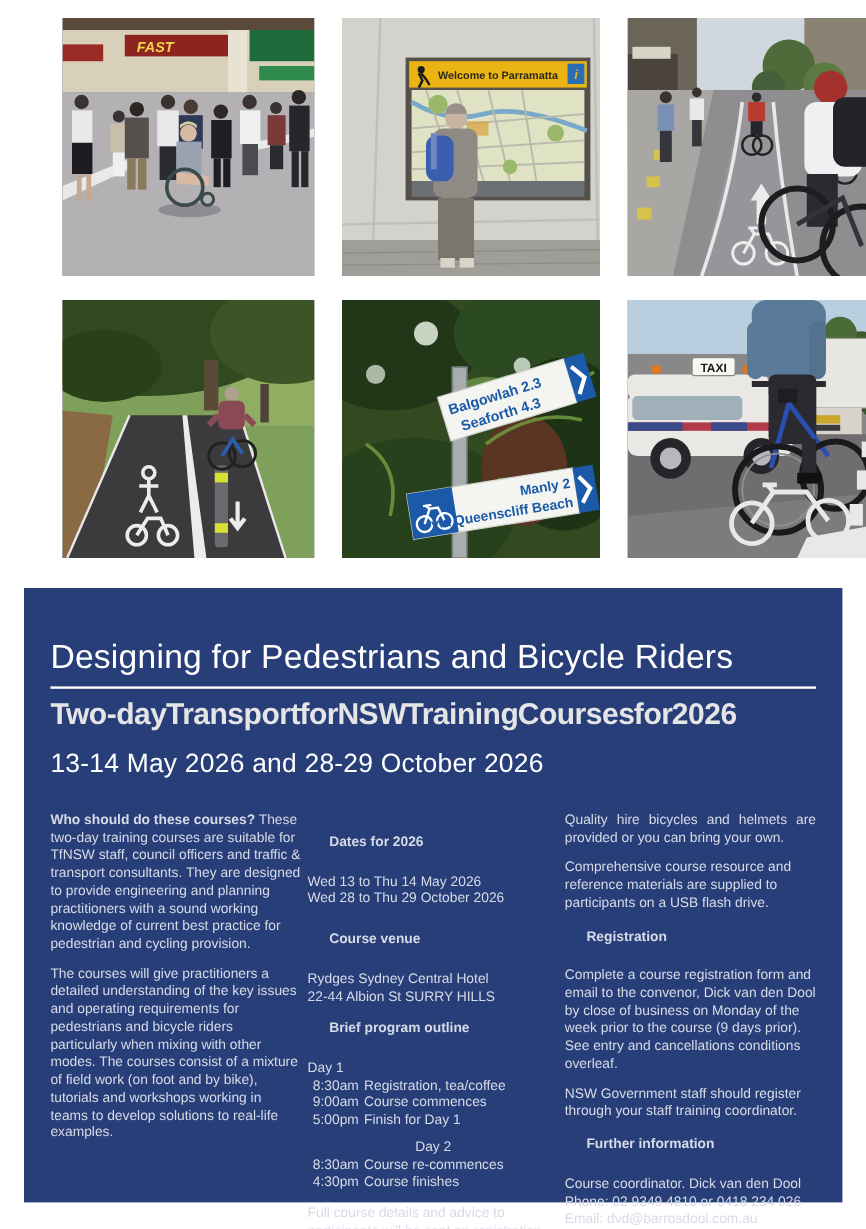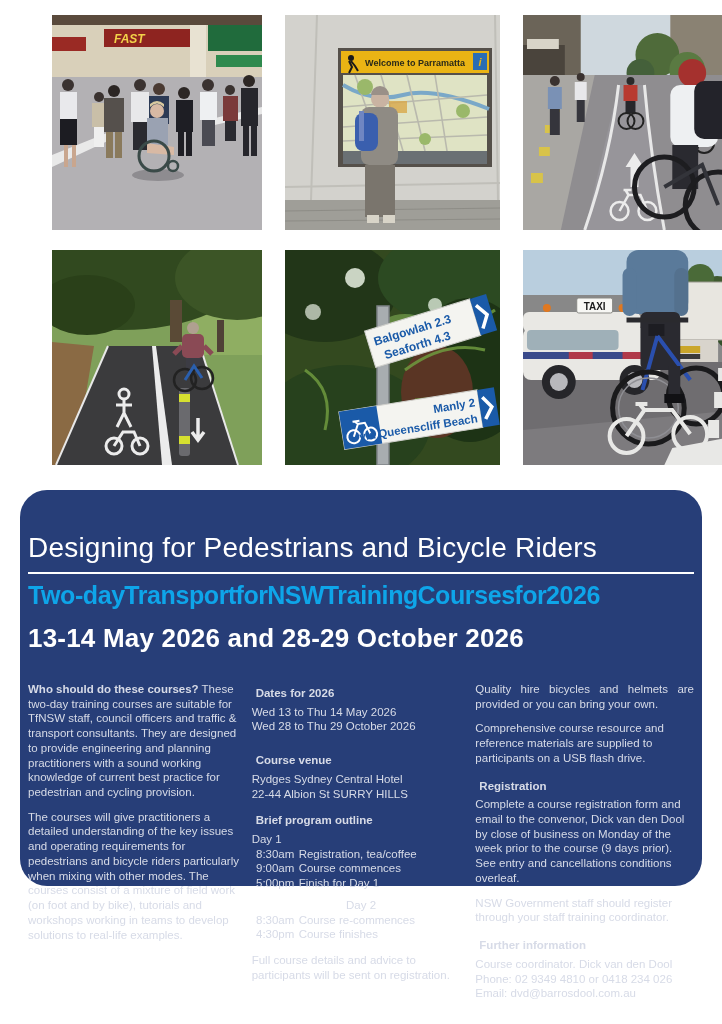--- a/index.html
+++ b/index.html
@@ -6,32 +6,32 @@
   .page{position:relative;width:722px;height:1024px;background:#ffffff;overflow:hidden;
         font-family:"Liberation Sans", sans-serif;}
   
   .photos{position:absolute;left:20px;top:15px;width:684px;
           display:grid;grid-template-columns:210px 215px 214px;grid-template-rows:215px 215px;
           column-gap:23px;row-gap:20px;padding-left:32px;}
   .photo{position:relative;overflow:hidden;background:#888;}
   .photo svg{display:block;width:100%;height:100%;}
   svg text{font-family:"Liberation Sans", sans-serif;}
   
-  .panel{position:absolute;left:20px;top:490px;width:682px;height:396px;background:#273e78;
-         color:#d7dbe7;box-sizing:border-box;padding:0 8px;border-radius:27px;}
+  .panel{position:absolute;left:20px;top:490px;width:682px;height:512px;background:#273e78;
+         color:#d7dbe7;box-sizing:border-box;padding:0 22px;}
   .panel-title{margin:42px 0 0;font-size:28px;font-weight:400;color:#ffffff;letter-spacing:0.2px;}
   .rule{height:2px;background:#ffffff;margin:8px 0 7px;}
-  .panel-subtitle{font-size:25px;font-weight:700;color:#0ea5e9;word-spacing:-7px;letter-spacing:-0.4px;}
-  .panel-dates{font-size:26px;font-weight:700;color:#ffffff;margin-top:13px;letter-spacing:0.2px;}
+  .panel-subtitle{font-size:25px;font-weight:700;color:#e5e5e5;word-spacing:-7px;letter-spacing:-0.4px;}
+  .panel-dates{font-size:22px;font-weight:400;color:#ffffff;margin-top:13px;letter-spacing:0.2px;}
   
   .cols{display:flex;gap:5px;margin-top:28px;font-size:11.5px;line-height:1.28;}
   .col{flex:1 1 0;}
   .col p{margin:0 0 10px;}
   .lead{font-weight:700;}
-  .subhead{font-weight:700;margin:4px;}
+  .subhead{font-weight:700;margin:18px;}
   .sched{display:flex;text-align:center;}
   .sched .time{width:47px;flex:0 0 47px;}
   .dayrow{margin-top:7px;text-align:center;}
   .justify{text-align:justify;}
 </style>
 </head>
 <body>
 
 <div class="page">
 

